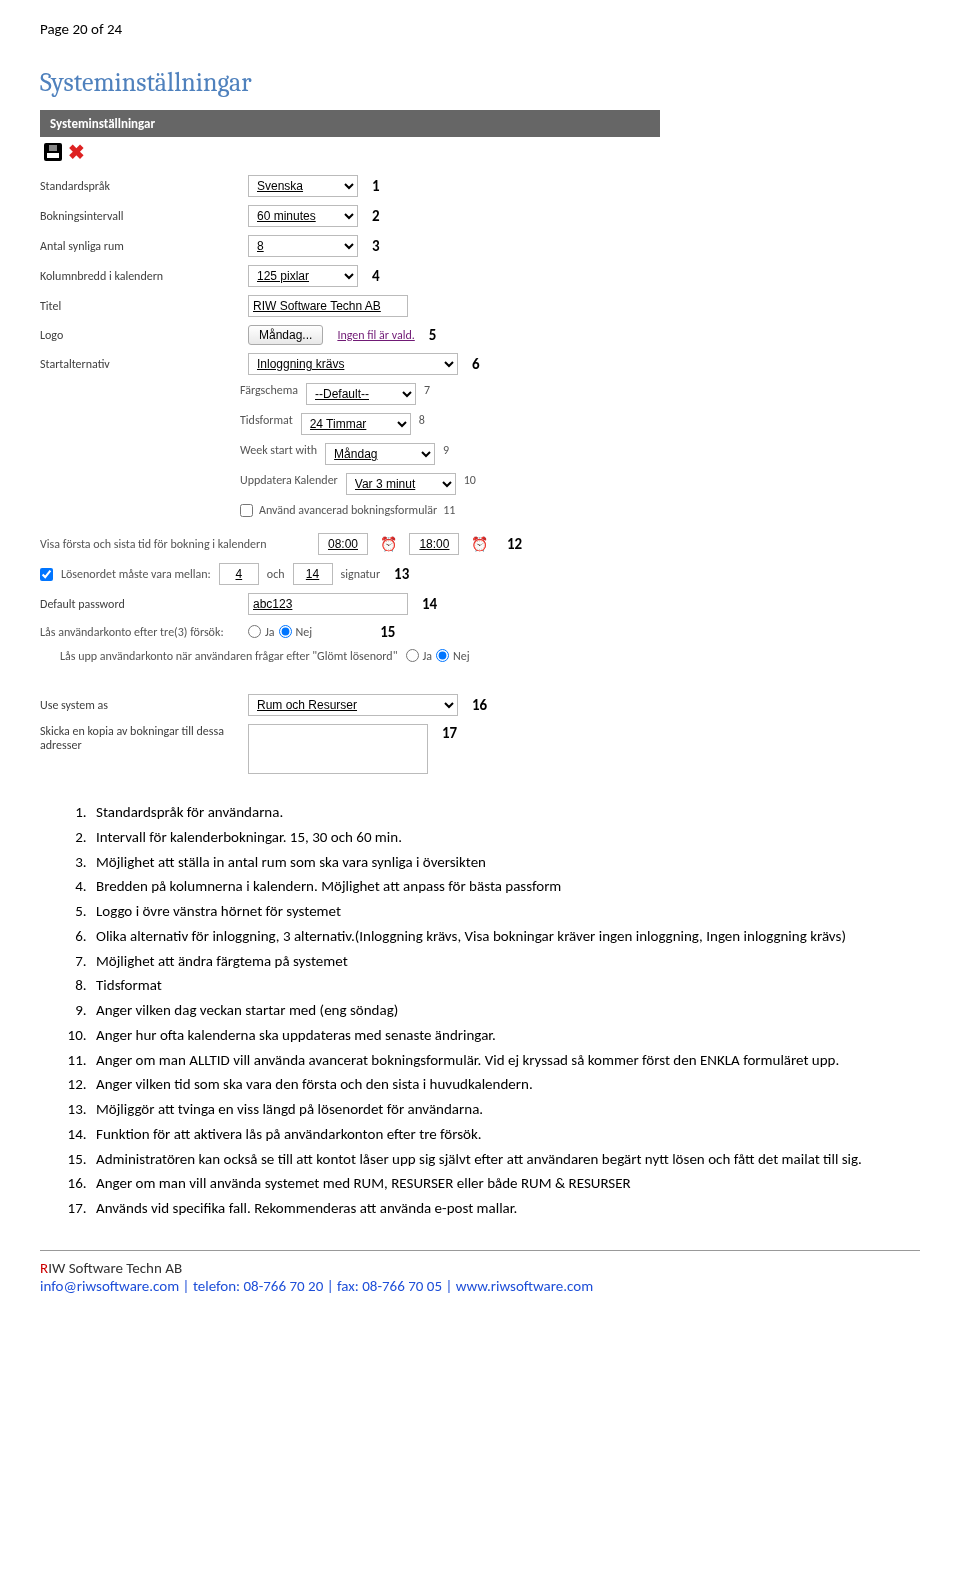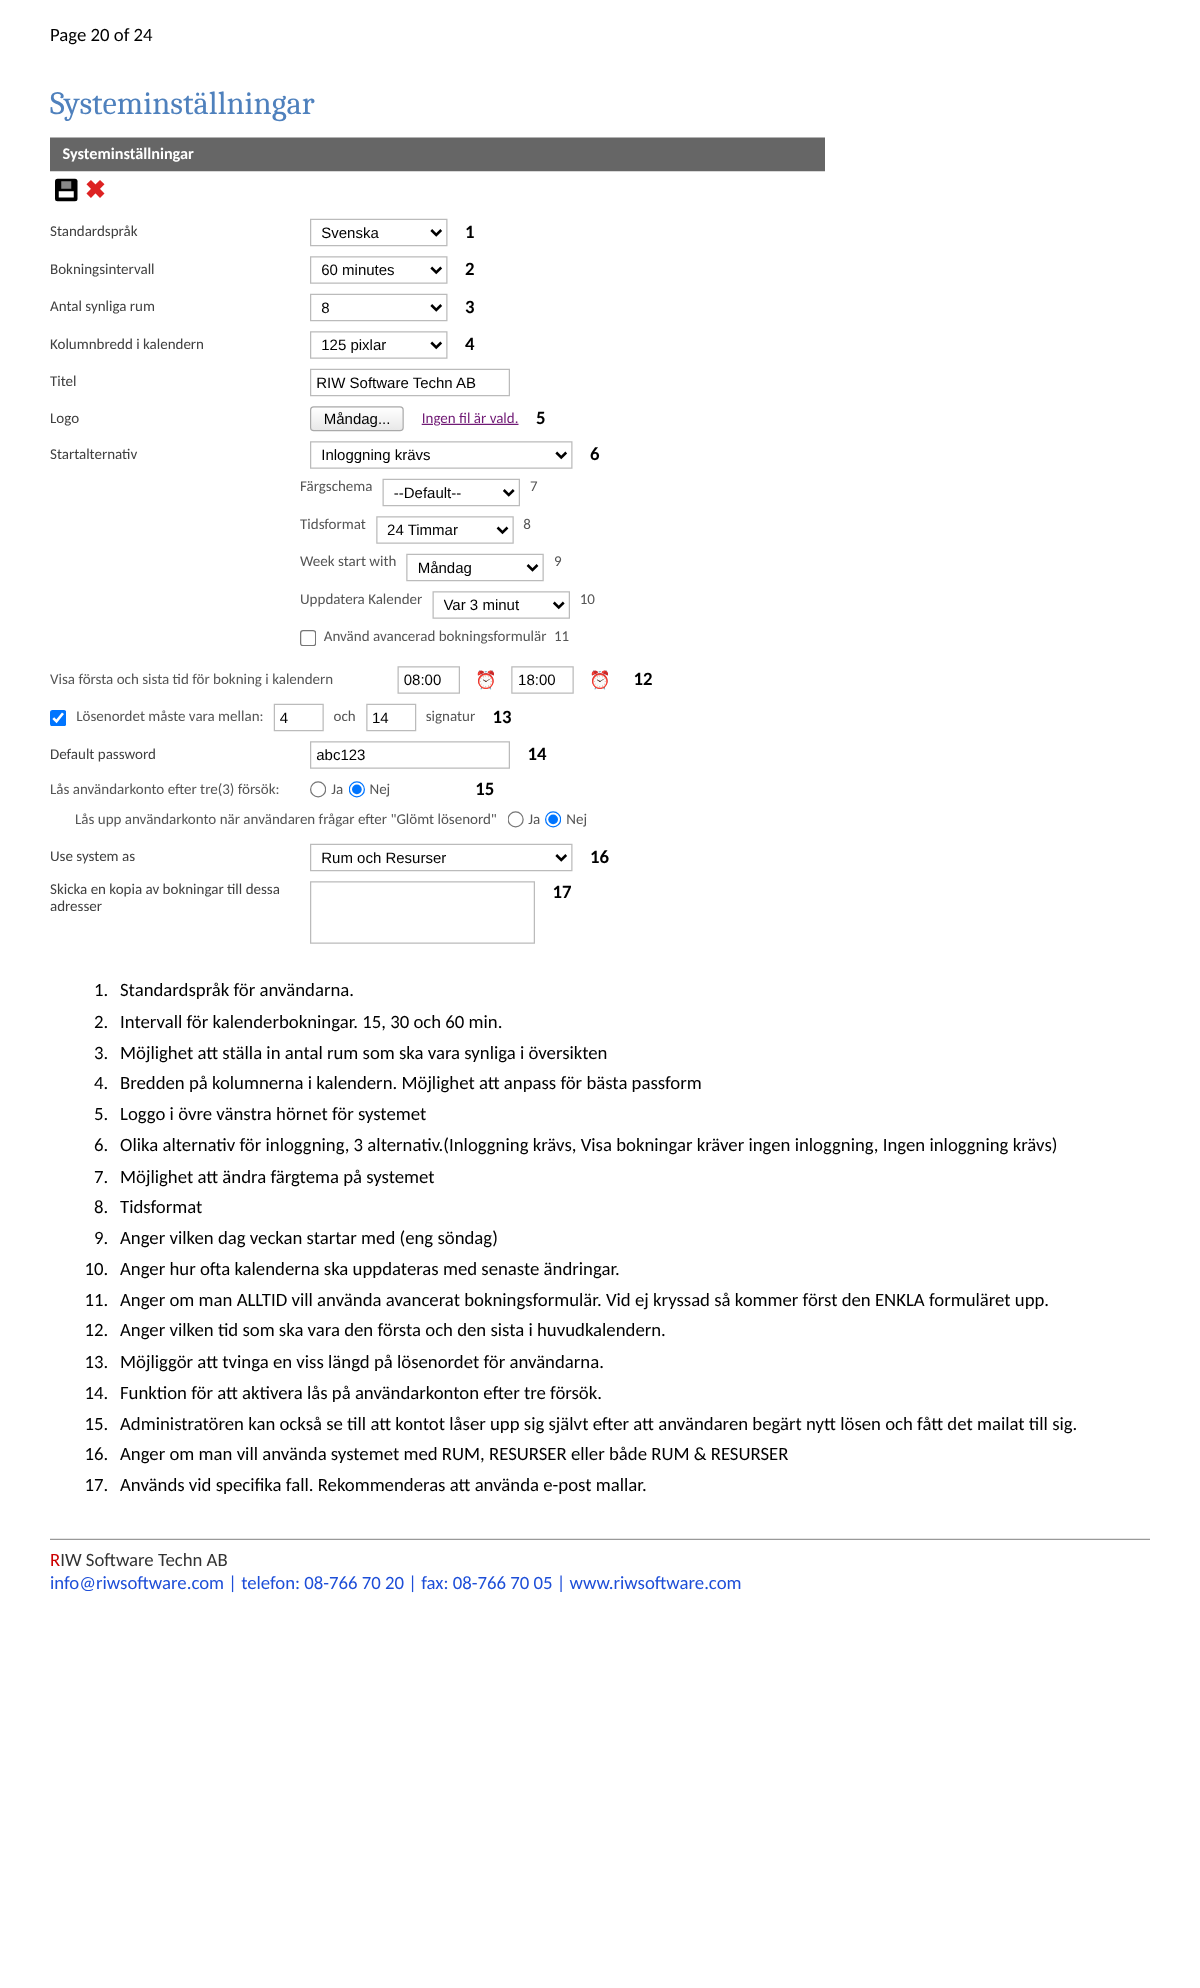--- a/index.html
+++ b/index.html
@@ -58,26 +58,27 @@
     gap:8px;
   }
   .row .lbl { width: 200px; flex-shrink:0; color:#404040; }
   .row .num-ann { font-weight:bold; color:#000; font-size:15px; margin-left:6px; }
   select, input[type=text] {
     font-size: 12px;
     padding: 2px 4px;
     border: 1px solid #bbb;
     background:#fff;
     height:22px;
+    text-decoration:underline;
   }
   select { min-width:110px; }
   .sel-narrow { width: 110px; }
   .sel-wide { width: 210px; }
   .txt-mid { width: 160px; }
-  .txt-small { width: 40px; text-align:left; }
+  .txt-small { width: 40px; text-align:center; }
   .browse-btn {
     font-size:12px; padding:2px 10px; border:1px solid #aaa;
     background:linear-gradient(#fff,#e8e8e8); border-radius:3px;
   }
   .file-status { font-size:12px; color:#701a75; margin-left:6px;text-decoration:underline; }
   .indented { margin-left: 200px; }
   .subrow { display:flex; padding:4px 0; gap:8px; }
   .checkbox-row { display:flex; align-items:center; gap:6px; font-size:12px; color:#555; padding:4px 0;}
   .clock-icon { font-size:14px; color:#888; margin: 0 4px; }
   .radio-group { display:inline-flex; align-items:flex-start; gap:4px; font-size:12px; color:#555;}
@@ -227,21 +228,21 @@
   <div class="row" style="padding-left:20px;">
     <span>Lås upp användarkonto när användaren frågar efter "Glömt lösenord"</span>
     <span class="radio-group">
       <input type="radio" name="unlock" style="">
         <span>Ja</span>
       <input type="radio" name="unlock" checked="" style="">
         <span>Nej</span>
     </span>
   </div>
 
-  <div class="row" style="margin-top:4px;">
+  <div class="row" style="margin-top:23px;">
     <span class="lbl">Use system as</span>
     <select class="sel-wide"><option>Rum och Resurser</option></select>
     <span class="num-ann">16</span>
   </div>
 
   <div class="row" style="align-items:flex-start;">
     <span class="lbl">Skicka en kopia av bokningar till dessa adresser</span>
     <div class="textarea"></div>
     <span class="num-ann">17</span>
   </div>

